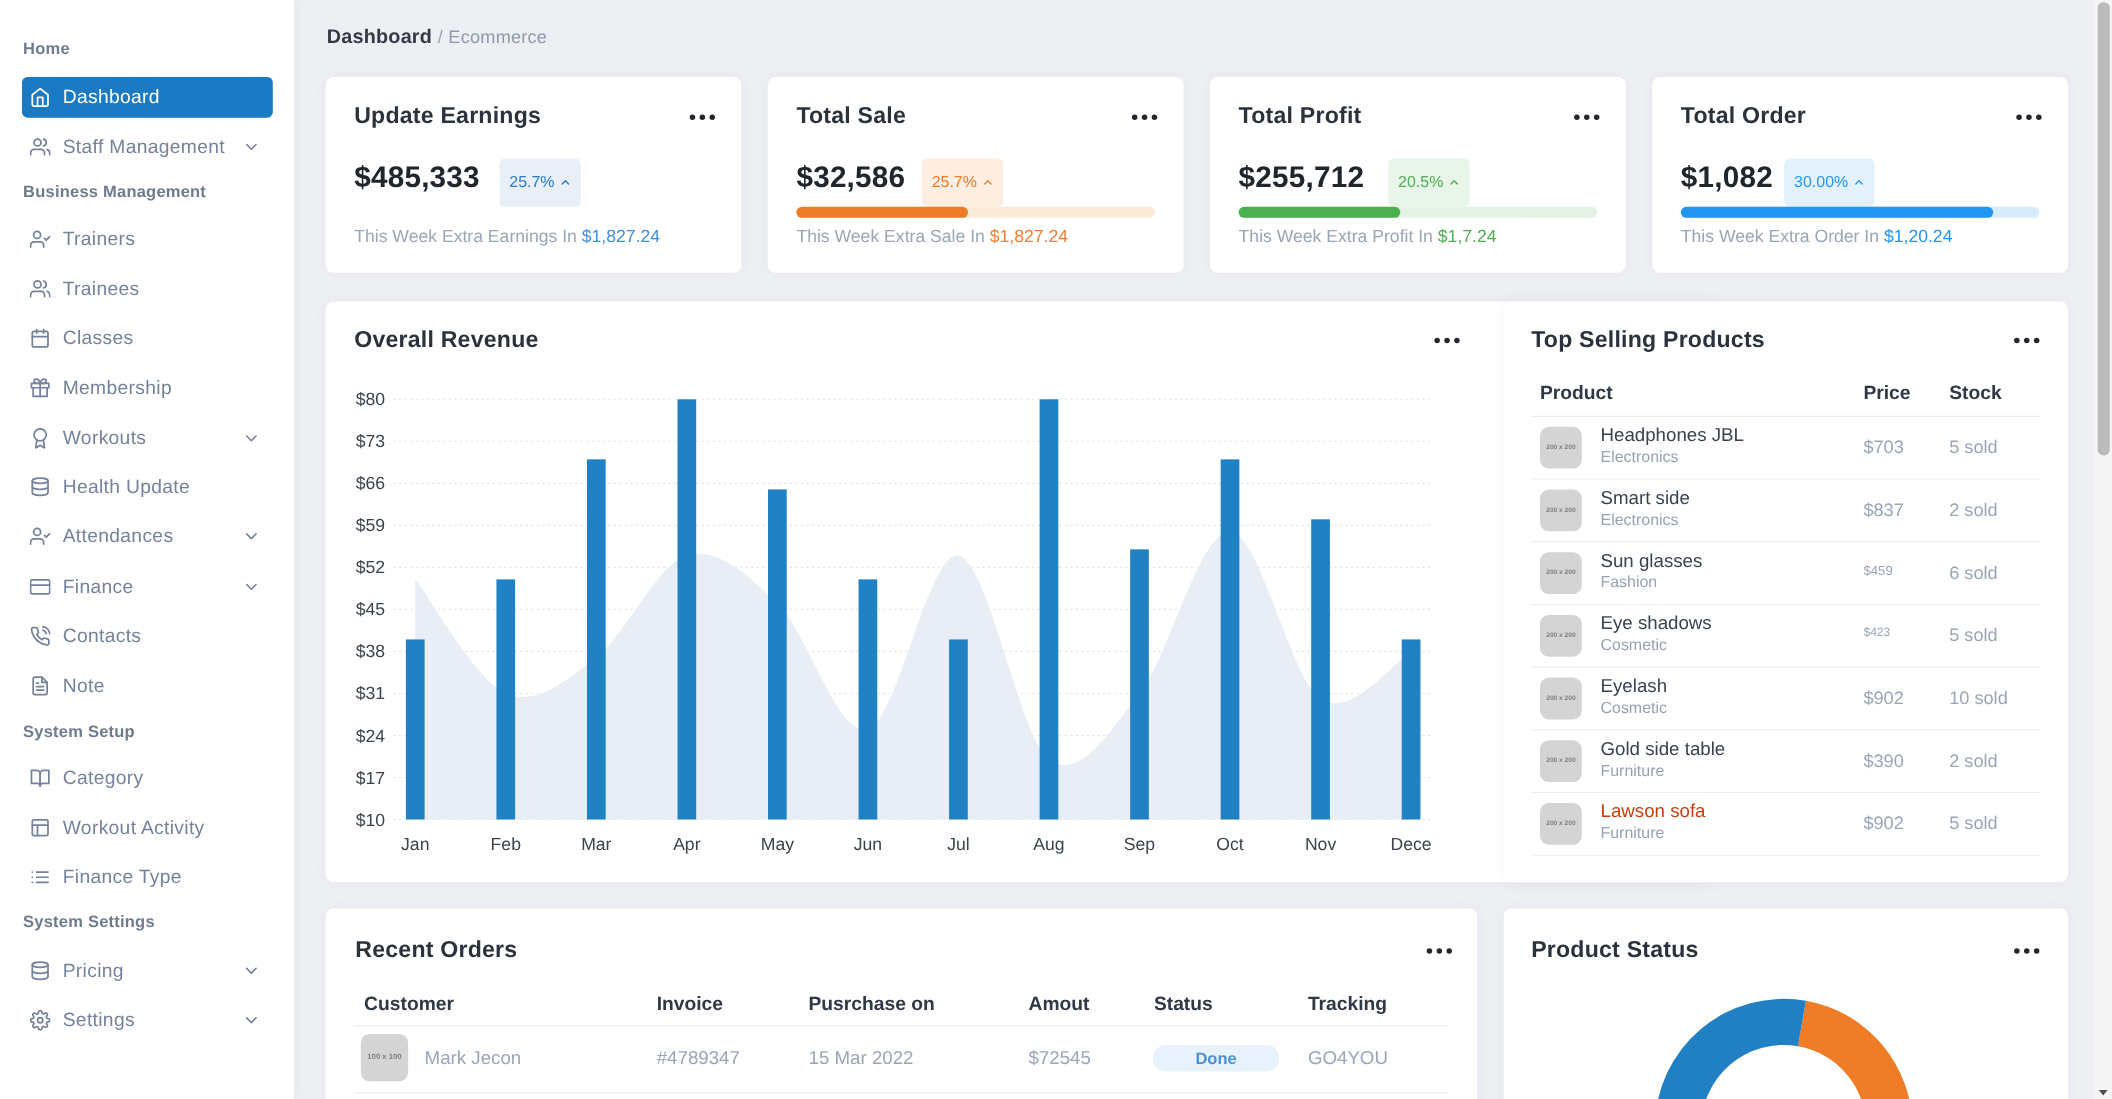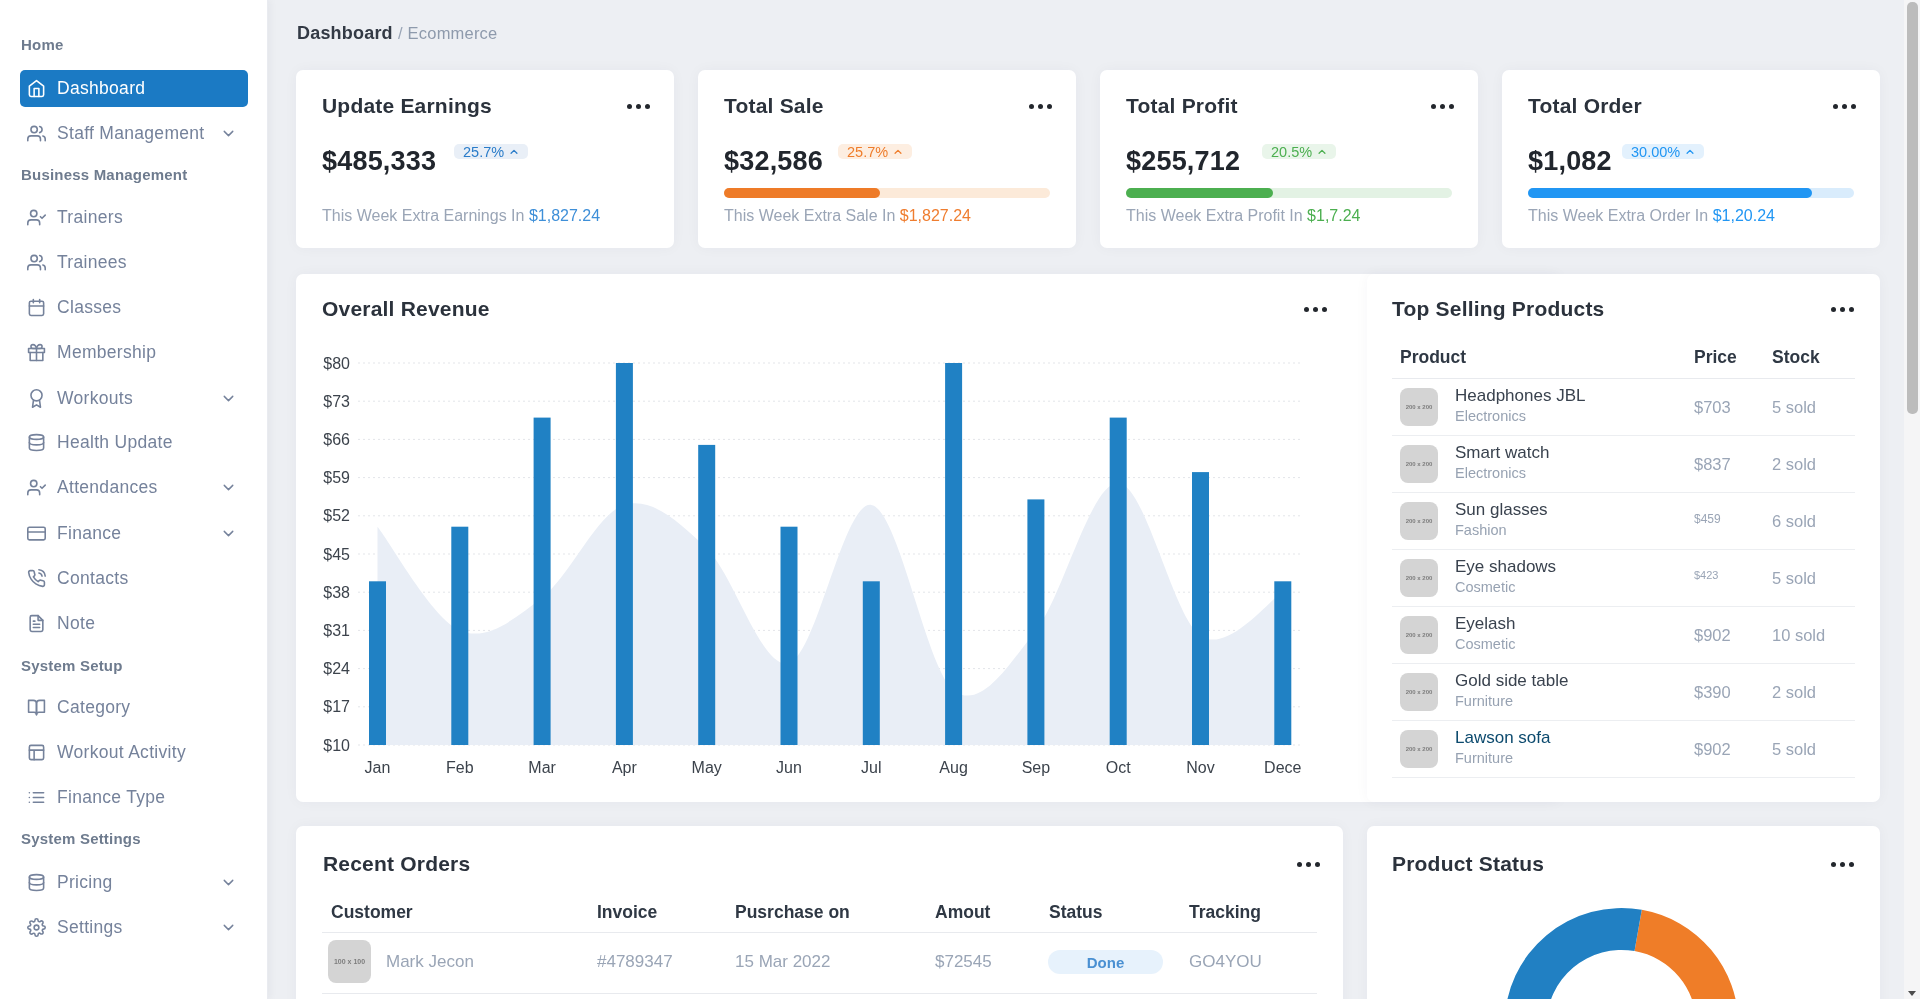--- a/index.html
+++ b/index.html
@@ -10,21 +10,21 @@
 .mi { position:absolute; left:20px; width:228px; height:37px; display:flex; align-items:center; color:#75829b; }
 .mi svg.ic { margin-left:7px; width:19px; height:19px; flex:none; }
 .mi span { margin-left:11px; font-size:17.5px; letter-spacing:.3px; white-space:nowrap; }
 .mi svg.chev { position:absolute; right:11px; width:17px; height:17px; }
 .mi.active { background:#1b7ac4; border-radius:5px; color:#fff; }
 .card { position:absolute; background:#fff; border-radius:7px; box-shadow:0 0 14px rgba(40,50,80,0.04); }
 .ctitle { position:absolute; font-size:21px; font-weight:bold; color:#2b323c; letter-spacing:.2px; white-space:nowrap; line-height:22px; }
 .dots { position:absolute; top:34px; display:flex; gap:4px; }
 .dots i { display:block; width:5px; height:5px; border-radius:50%; background:#23272d; }
 .sval { position:absolute; left:26px; font-size:27px; font-weight:bold; color:#21262d; letter-spacing:.2px; line-height:34px; }
-.badge { position:absolute; height:15px; border-radius:5px; display:flex; align-items:center; padding:4px 9px; font-size:14.5px; gap:5px; }
+.badge { position:absolute; height:44px; border-radius:5px; display:flex; align-items:center; padding:4px 9px; font-size:14.5px; gap:5px; }
 .pbar { position:absolute; left:26px; top:118px; width:326px; height:10px; border-radius:5px; }
 .pfill { height:10px; border-radius:5px; }
 .sfoot { position:absolute; left:26px; top:137px; font-size:16px; color:#9aa5b6; white-space:nowrap; }
 .th { font-weight:bold; color:#2f3844; font-size:17.5px; position:absolute; white-space:nowrap;text-align:right; }
 .gray { color:#9aa5b6; }
 .thumb { position:absolute; background:#d4d4d4; border-radius:8px; display:flex; align-items:center; justify-content:center; color:#7d7d7d; font-weight:bold; }
 #scroll { position:absolute; left:1904px; top:0; width:16px; height:999px; background:#f5f5f6; }
 #sthumb { position:absolute; left:3px; top:2px; width:11px; height:412px; background:#bcbcbc; border-radius:5px; }
 #sarrow { position:absolute; left:4px; top:991px; width:0; height:0; border-left:4.5px solid transparent; border-right:4.5px solid transparent; border-top:5.5px solid #4d4d4d; }
 </style>
@@ -376,21 +376,21 @@
   <div style="position:absolute;left:25px;top:332px;width:463px;border-top:1px solid #eceef1"></div>
   <div style="position:absolute;left:25px;top:389px;width:463px;border-top:1px solid #eceef1"></div>
   <div style="position:absolute;left:25px;top:446px;width:463px;border-top:1px solid #eceef1"></div>
   <div style="position:absolute;left:25px;top:503px;width:463px;border-top:1px solid #eceef1"></div>
   <div class="thumb" style="left:33px;top:113.5px;width:38px;height:38px;font-size:6px">200 x 200</div>
   <div style="position:absolute;left:88px;top:112px;font-size:17px;color:#39424e">Headphones JBL</div>
   <div style="position:absolute;left:88px;top:134px;font-size:14.5px;color:#97a2b2">Electronics</div>
   <div class="gray" style="position:absolute;left:327px;top:124px;font-size:16.5px">$703</div>
   <div class="gray" style="position:absolute;left:405px;top:124px;font-size:16.5px">5 sold</div>
   <div class="thumb" style="left:33px;top:170.5px;width:38px;height:38px;font-size:6px">200 x 200</div>
-  <div style="position:absolute;left:88px;top:169px;font-size:17px;color:#39424e">Smart watch</div>
+  <div style="position:absolute;left:88px;top:169px;font-size:17px;color:#39424e">Smart side</div>
   <div style="position:absolute;left:88px;top:191px;font-size:14.5px;color:#97a2b2">Electronics</div>
   <div class="gray" style="position:absolute;left:327px;top:181px;font-size:16.5px">$837</div>
   <div class="gray" style="position:absolute;left:405px;top:181px;font-size:16.5px">2 sold</div>
   <div class="thumb" style="left:33px;top:227.5px;width:38px;height:38px;font-size:6px">200 x 200</div>
   <div style="position:absolute;left:88px;top:226px;font-size:17px;color:#39424e">Sun glasses</div>
   <div style="position:absolute;left:88px;top:248px;font-size:14.5px;color:#97a2b2">Fashion</div>
   <div class="gray" style="position:absolute;left:327px;top:238px;font-size:12px">$459</div>
   <div class="gray" style="position:absolute;left:405px;top:238px;font-size:16.5px">6 sold</div>
   <div class="thumb" style="left:33px;top:284.5px;width:38px;height:38px;font-size:6px">200 x 200</div>
   <div style="position:absolute;left:88px;top:283px;font-size:17px;color:#39424e">Eye shadows</div>
@@ -401,21 +401,21 @@
   <div style="position:absolute;left:88px;top:340px;font-size:17px;color:#39424e">Eyelash</div>
   <div style="position:absolute;left:88px;top:362px;font-size:14.5px;color:#97a2b2">Cosmetic</div>
   <div class="gray" style="position:absolute;left:327px;top:352px;font-size:16.5px">$902</div>
   <div class="gray" style="position:absolute;left:405px;top:352px;font-size:16.5px">10 sold</div>
   <div class="thumb" style="left:33px;top:398.5px;width:38px;height:38px;font-size:6px">200 x 200</div>
   <div style="position:absolute;left:88px;top:397px;font-size:17px;color:#39424e">Gold side table</div>
   <div style="position:absolute;left:88px;top:419px;font-size:14.5px;color:#97a2b2">Furniture</div>
   <div class="gray" style="position:absolute;left:327px;top:409px;font-size:16.5px">$390</div>
   <div class="gray" style="position:absolute;left:405px;top:409px;font-size:16.5px">2 sold</div>
   <div class="thumb" style="left:33px;top:455.5px;width:38px;height:38px;font-size:6px">200 x 200</div>
-  <div style="position:absolute;left:88px;top:454px;font-size:17px;color:#0c4a6e">Lawson sofa</div>
+  <div style="position:absolute;left:88px;top:454px;font-size:17px;color:#c2410c">Lawson sofa</div>
   <div style="position:absolute;left:88px;top:476px;font-size:14.5px;color:#97a2b2">Furniture</div>
   <div class="gray" style="position:absolute;left:327px;top:466px;font-size:16.5px">$902</div>
   <div class="gray" style="position:absolute;left:405px;top:466px;font-size:16.5px">5 sold</div>
 </div>
 
 <div class="card" style="left:296px;top:826px;width:1047px;height:260px">
   <div class="ctitle" style="left:27px;top:27px">Recent Orders</div>
   <div class="dots" style="left:1001px;top:36px">
         <i></i>
         <i></i>

